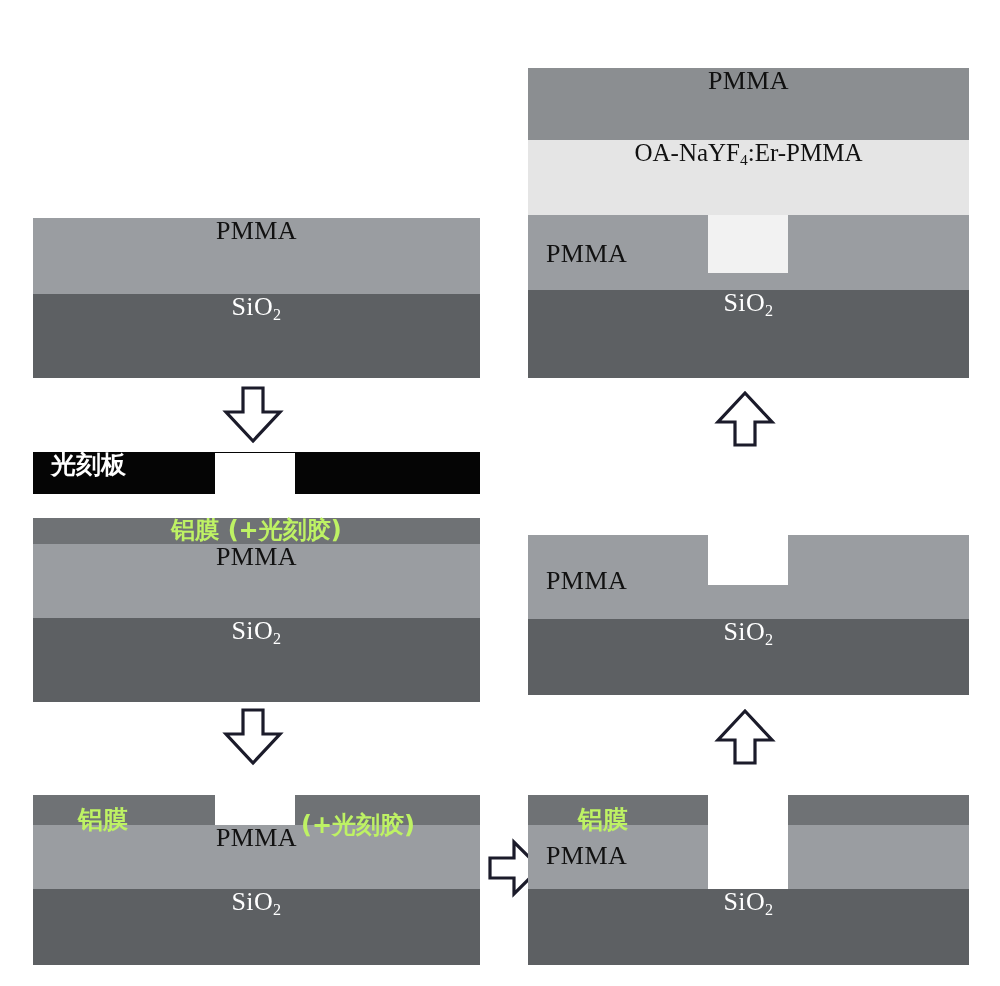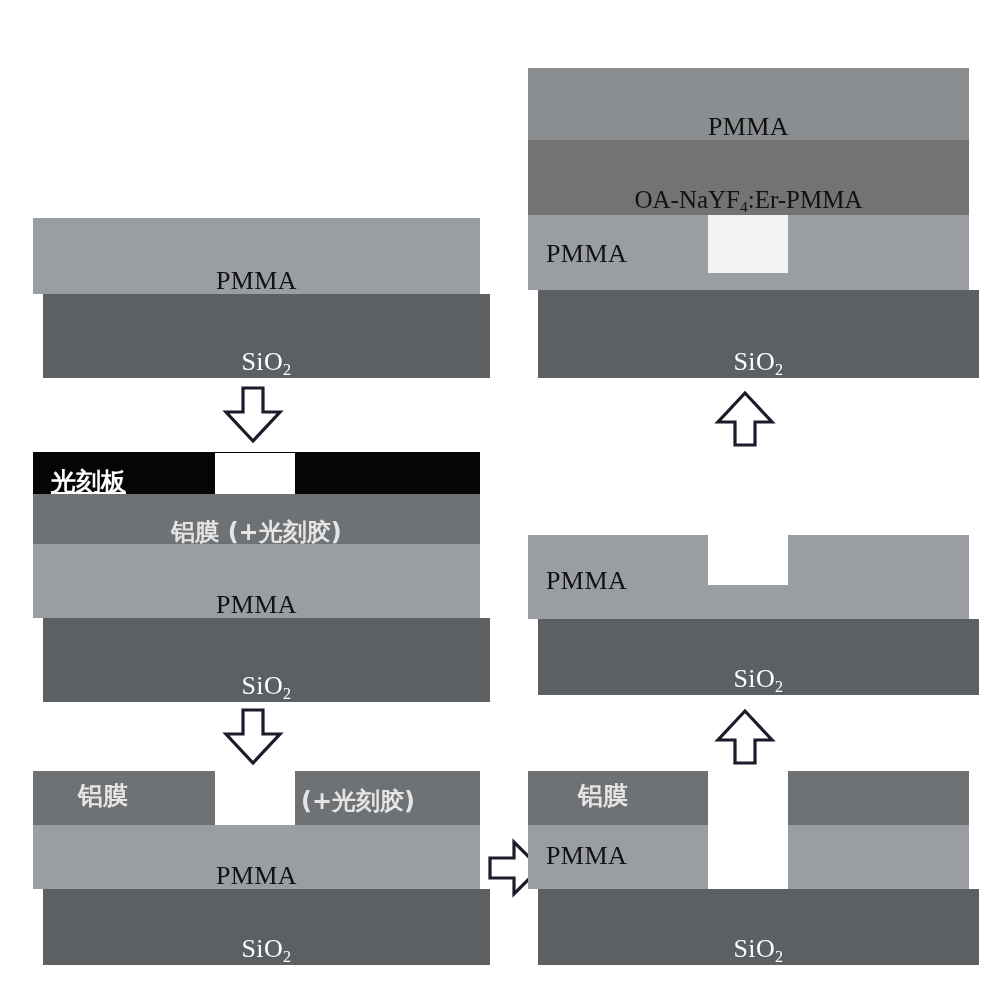--- a/index.html
+++ b/index.html
@@ -10,39 +10,39 @@
     position:relative;
     overflow:hidden;
   }
   #canvas{position:relative;width:1000px;height:986px;}
 
   
   .panel{position:absolute;}
   .layer{
     position:absolute;
     display:flex;
-    align-items:flex-end;
+    align-items:flex-start;
     box-sizing:border-box;
   }
   .layer .lbl{
     position:relative;
     z-index:3;
     white-space:nowrap;
     line-height:1;
   }
   .center{justify-content:center;}
   .lpad{justify-content:flex-start;padding-left:18px;}
 
   
   .c-pmma      {background:#9a9da1;color:#121212;}
   .c-pmma-dark {background:#8b8e91;color:#111111;}
-  .c-sio2      {background:#5d6063;color:#ffffff;margin-left:10px;}
-  .c-alu       {background:#6f7275;color:#e5e5e5;}
-  .c-mask      {background:#050505;color:#ffffff;text-decoration:underline;}
-  .c-compo     {background:#737373;color:#121212;}
+  .c-sio2      {background:#5d6063;color:#ffffff;}
+  .c-alu       {background:#6f7275;color:#bef264;margin-top:24px;}
+  .c-mask      {background:#050505;color:#ffffff;}
+  .c-compo     {background:#e5e5e5;color:#121212;}
 
   .notch{position:absolute;background:#ffffff;z-index:2;}
   .fill-compo{position:absolute;background:#f2f2f2;z-index:2;}
 
   .t-en{font-family:"Liberation Serif", serif;font-size:26px;letter-spacing:.4px;}
   .t-en-sm{font-family:"Liberation Serif", serif;font-size:25px;}
   .t-cn{font-family:"DejaVu Sans", sans-serif;font-size:25px;font-weight:700;}
   .t-cn-mix{font-family:"DejaVu Sans", sans-serif;font-size:24px;font-weight:700;}
   sub{font-size:.62em;vertical-align:-0.28em;}
 

